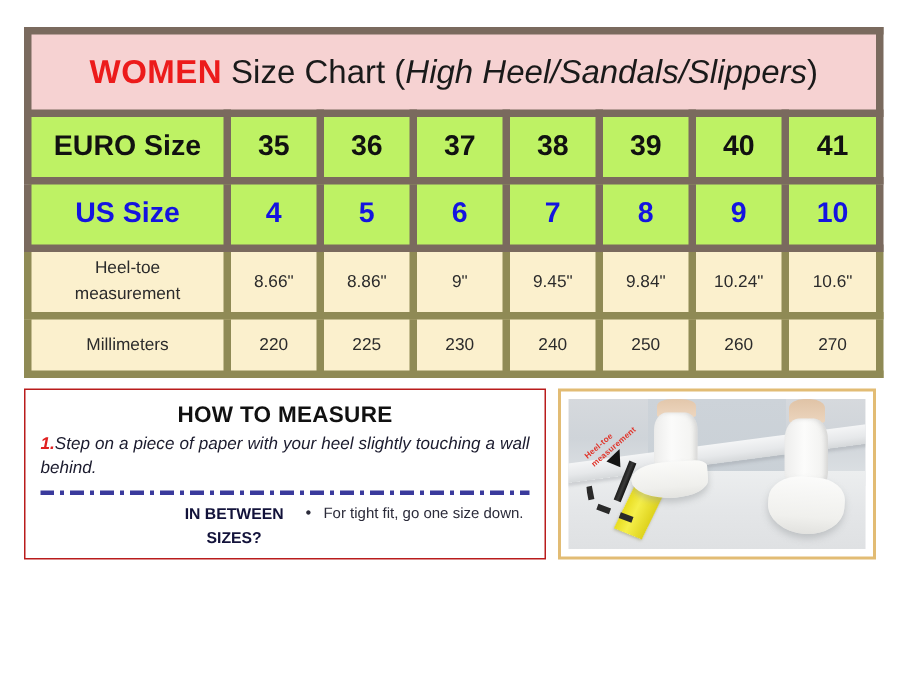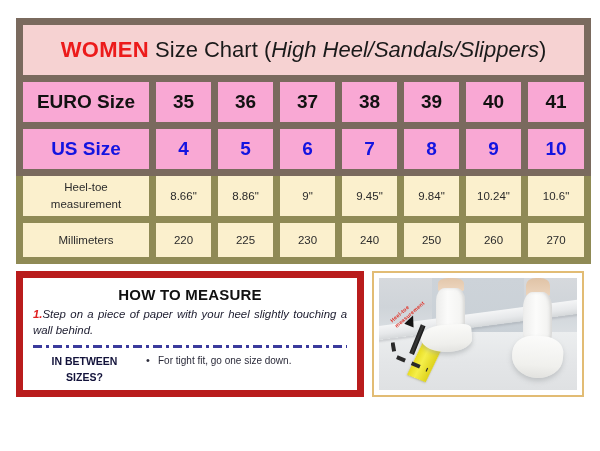--- a/index.html
+++ b/index.html
@@ -21,21 +21,21 @@
     padding: 18px 16px 8px 16px;
   }
 
   
   table.size-table {
     width: 568px;
     border-collapse: collapse;
     table-layout: fixed;
   }
   table.size-table td {
-    border: 7px solid #f97316;
+    border: 5px solid #f97316;
     text-align: center;
     vertical-align: middle;
   }
   .title-cell {
     background: #f6d2d2;
     height: 46px;
     padding: 2px 6px;
     font-size: 22px;
     color: #1a1a1a;
     white-space: nowrap;
@@ -43,21 +43,21 @@
   }
   .title-women {
     color: #ec1b1b;
     font-weight: bold;
     letter-spacing: 0.3px;
   }
   .title-rest { font-weight: normal; }
   .title-ital { font-style: italic; }
 
   tr.row-euro td, tr.row-us td {
-    background: #f9a8d4;
+    background: #bef264;
     border-color: #7a6a5e;
   }
   tr.row-euro td { height: 38px; }
   tr.row-us td { height: 38px; }
 
   .lbl-euro {
     font-size: 19px;
     font-weight: bold;
     color: #111;
   }
@@ -89,21 +89,21 @@
 
   
   .lower {
     display: flex;
     gap: 8px;
     margin-top: 7px;
   }
   .measure-panel {
     flex: 0 0 348px;
     box-sizing: border-box;
-    border: 7px solid #b91c1c;
+    border: 1px solid #b91c1c;
     background: #ffffff;
     padding: 6px 10px 4px 10px;
     position: relative;
   }
   .measure-title {
     text-align: center;
     font-size: 15px;
     font-weight: bold;
     color: #111;
     letter-spacing: 0.2px;
@@ -135,22 +135,22 @@
       to right,
       #3a3a9c 0px, #3a3a9c 9px,
       transparent 9px, transparent 13px,
       #3a3a9c 13px, #3a3a9c 16px,
       transparent 16px, transparent 20px
     );
   }
   .between {
     display: flex;
     align-items: flex-start;
-    gap: 14px;
     padding: 0 4px;
+    justify-content: flex-end;
   }
   .between-label {
     flex: 0 0 95px;
     text-align: center;
     font-size: 10.5px;
     font-weight: bold;
     color: #12123a;
     line-height: 1.5;
     padding-top: 1px;
   }

